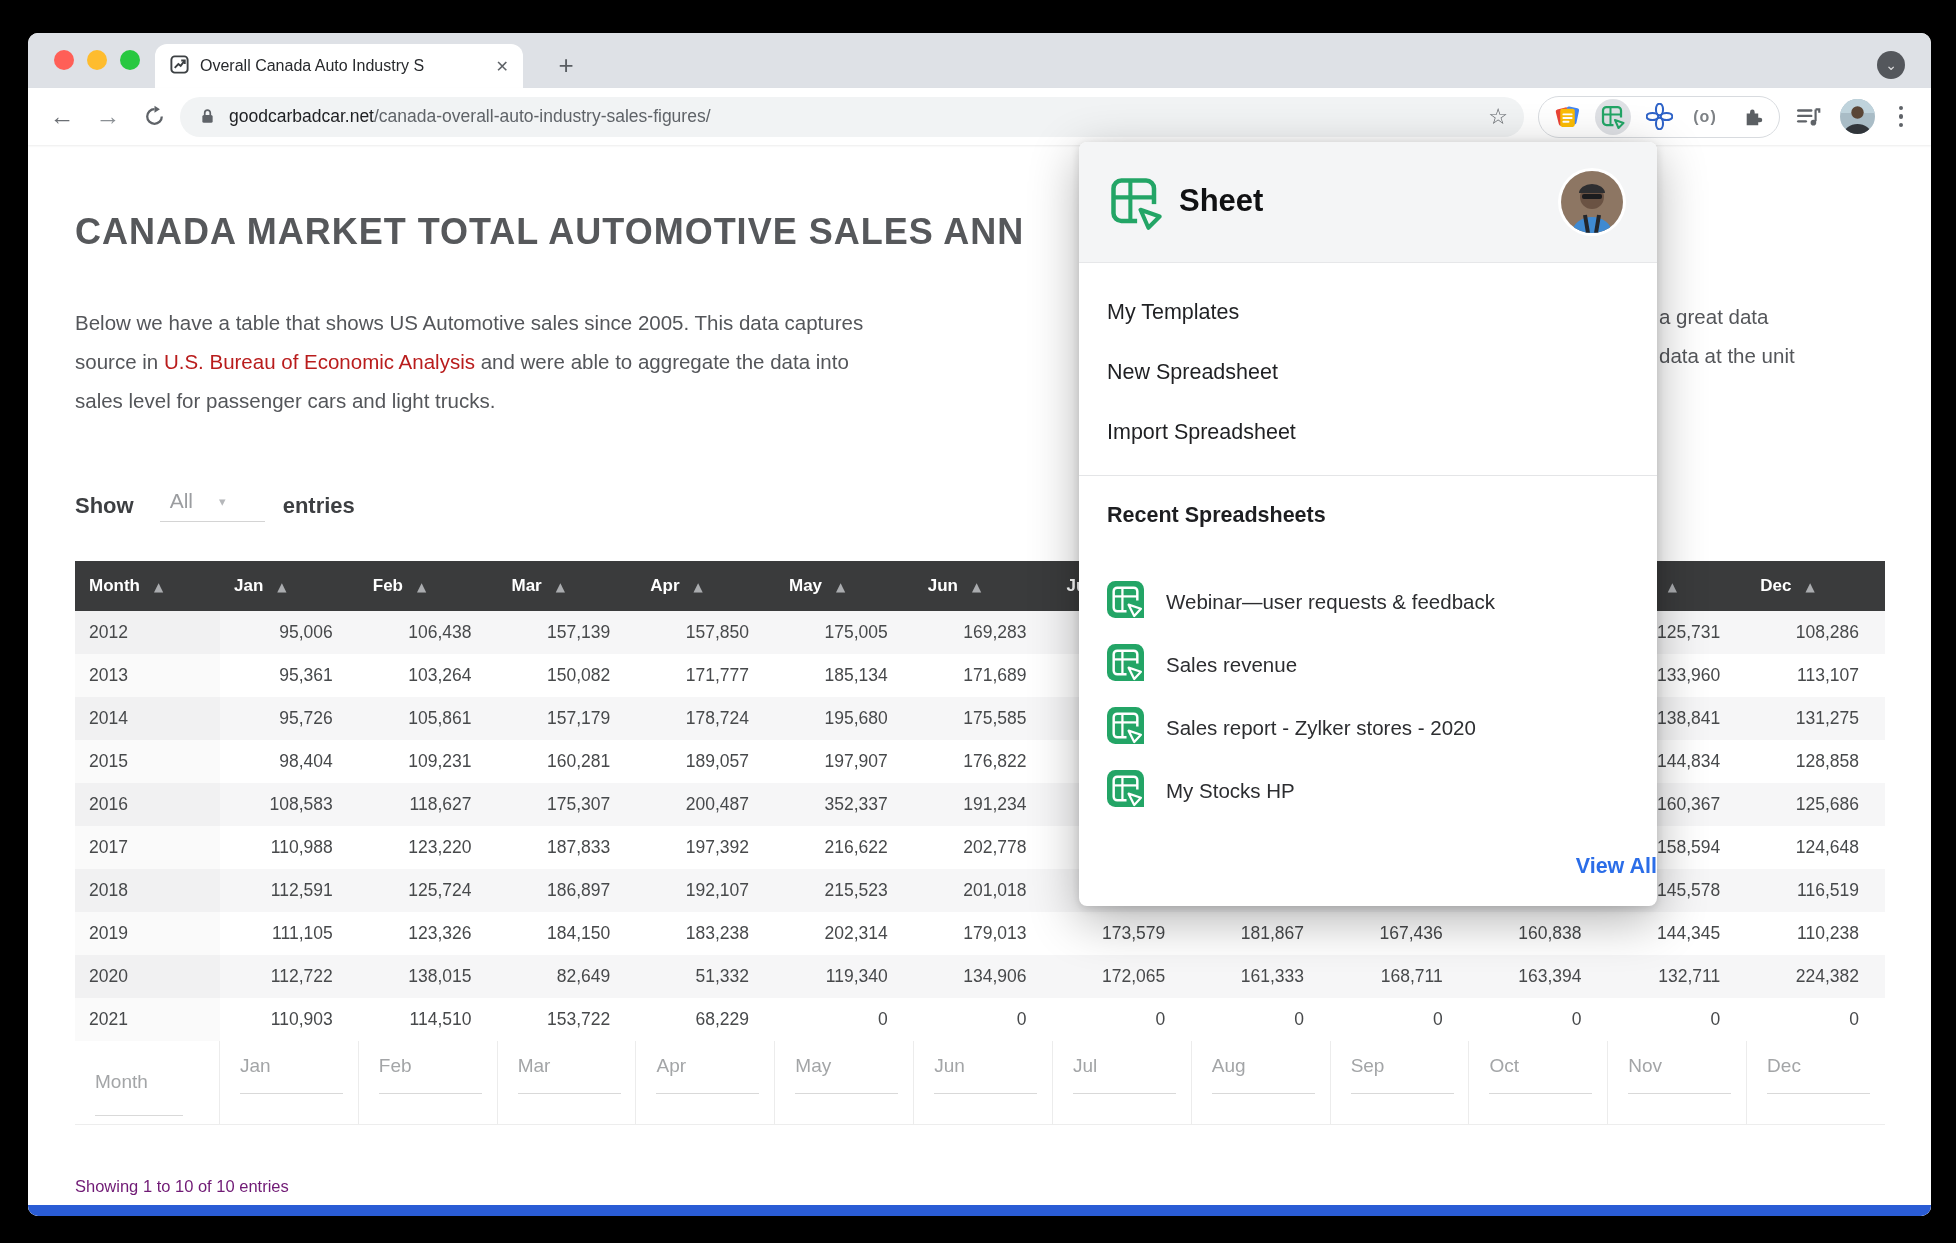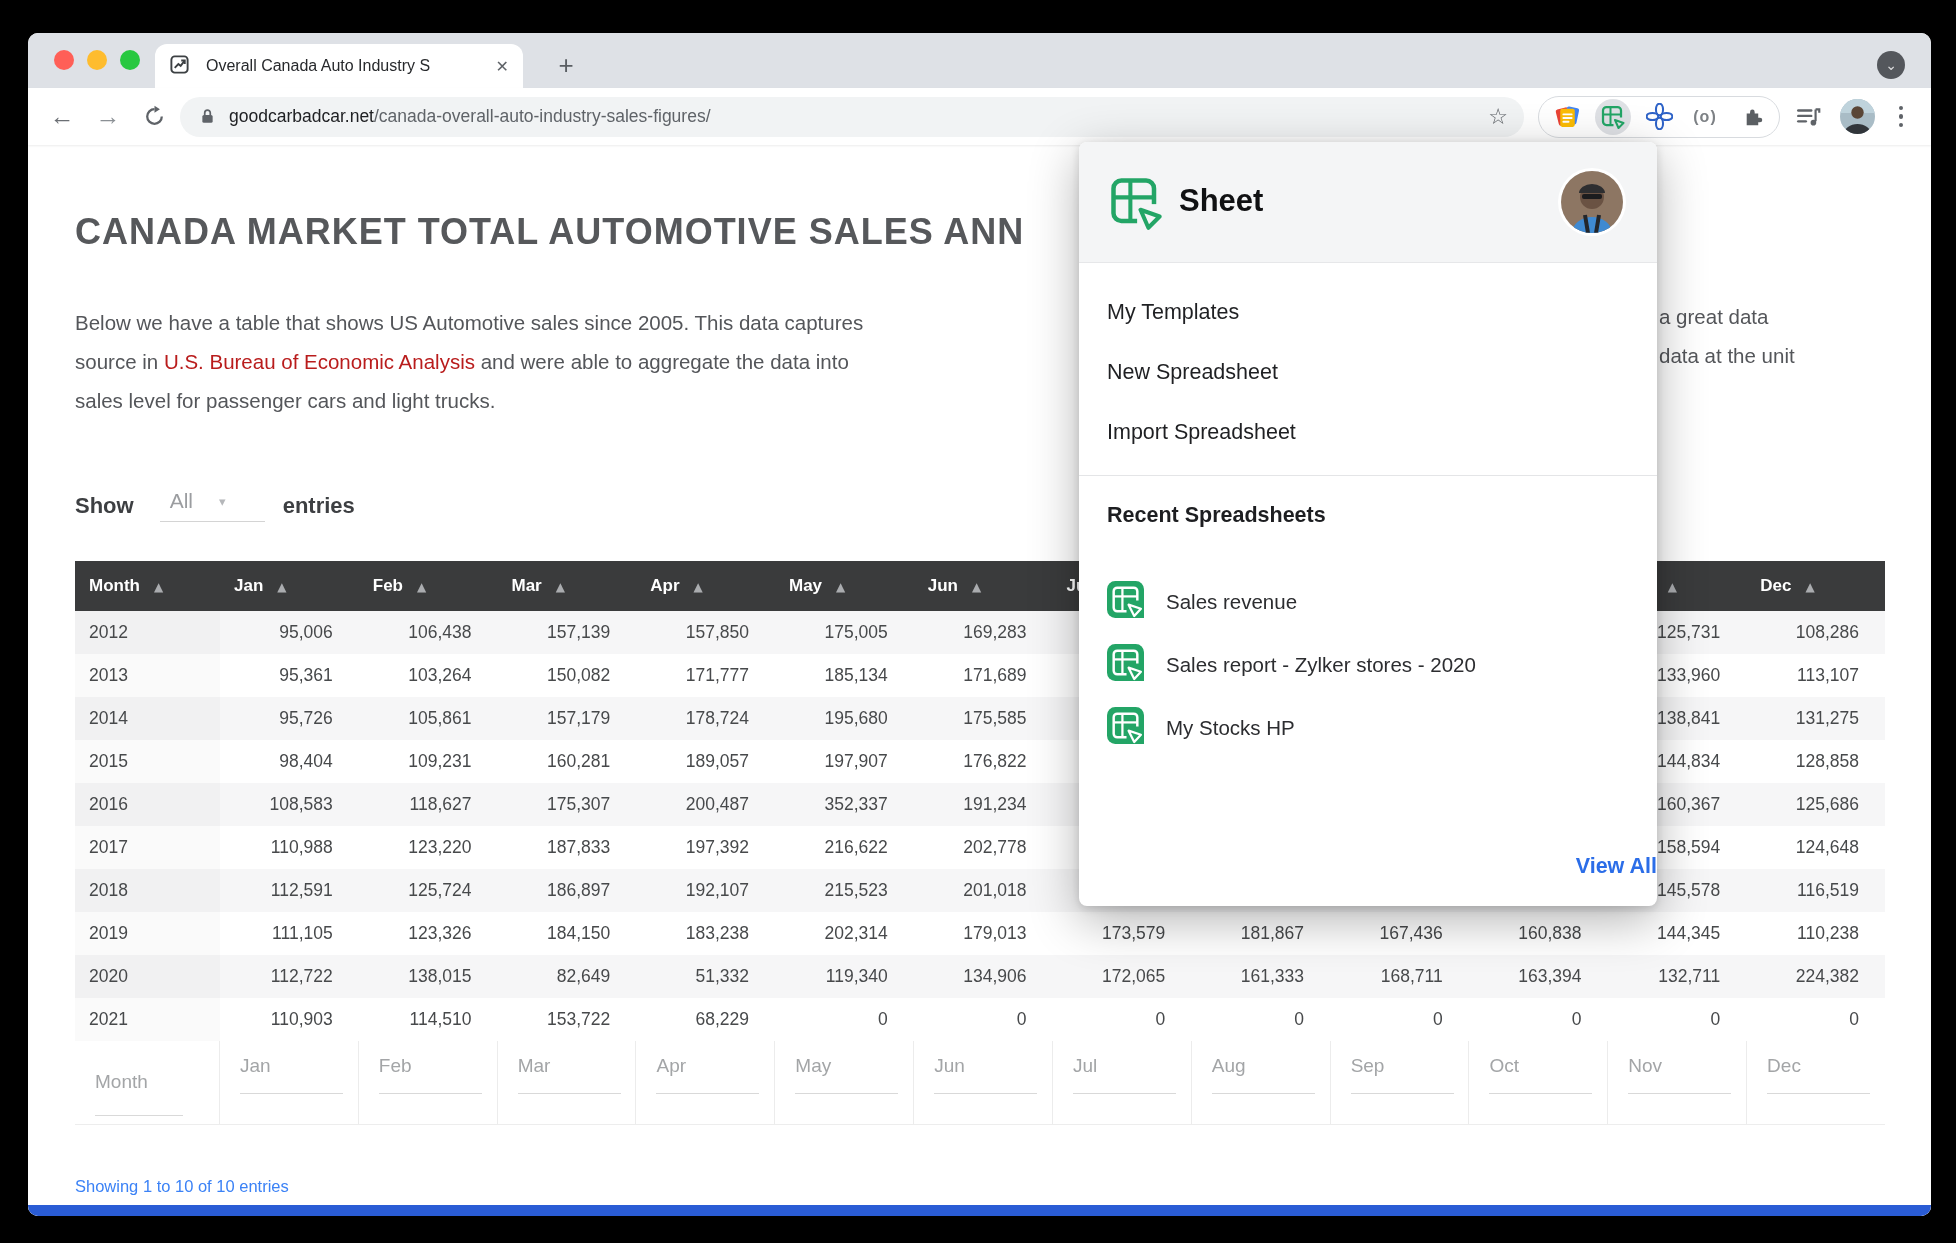--- a/index.html
+++ b/index.html
@@ -5,21 +5,21 @@
   html,body{margin:0;padding:0;background:#000;}
   *{box-sizing:border-box;font-family:"Liberation Sans",sans-serif;}
   .stage{position:relative;width:1956px;height:1243px;background:#000;overflow:hidden;}
   .window{position:absolute;left:28px;top:33px;width:1903px;height:1183px;background:#fff;border-radius:10px;overflow:hidden;}
 
   
   .tabstrip{position:relative;height:55px;background:#dee1e6;}
   .traffic{position:absolute;left:26px;top:17px;display:flex;gap:13px;}
   .tl{width:20px;height:20px;border-radius:50%;}
   .tl.red{background:#ff5f57;} .tl.yel{background:#febc2e;} .tl.grn{background:#28c840;}
-  .tab{position:absolute;left:127px;top:11px;width:368px;height:44px;background:#fff;border-radius:12px 12px 0 0;display:flex;align-items:center;padding:0 14px;gap:16px;}
+  .tab{position:absolute;left:127px;top:11px;width:368px;height:44px;background:#fff;border-radius:12px 12px 0 0;display:flex;align-items:center;padding:0 14px;gap:10px;}
   .tab-title{flex:1;font-size:16px;color:#27292c;white-space:nowrap;overflow:hidden;}
   .tab-close{font-size:16px;color:#5f6368;font-family:"DejaVu Sans",sans-serif;}
   .newtab{position:absolute;left:520px;top:14px;width:36px;height:36px;display:flex;align-items:center;justify-content:center;font-size:26px;color:#5a5e63;}
   .tabsearch{position:absolute;right:26px;top:18px;width:28px;height:28px;border-radius:50%;background:#54575c;display:flex;align-items:center;justify-content:center;color:#d9dadc;font-size:14px;font-family:"DejaVu Sans",sans-serif;}
 
   
   .toolbar{position:relative;height:57px;background:#fff;display:flex;align-items:center;padding:0 12px 0 14px;gap:6px;box-shadow:0 1px 2px rgba(0,0,0,.08);z-index:5;}
   .navbtn{width:40px;height:40px;display:flex;align-items:center;justify-content:center;font-size:25px;font-family:"DejaVu Sans",sans-serif;}
   .navbtn.back{color:#6b6f74;} .navbtn.fwd{color:#8b9095;}
   .urlpill{flex:1;height:40px;background:#f1f3f4;border-radius:20px;display:flex;align-items:center;padding:0 16px 0 18px;gap:12px;min-width:0;}
@@ -59,21 +59,21 @@
 
   .filters{position:absolute;left:47px;top:896px;width:1810px;height:84px;display:flex;border-bottom:1px solid #ededed;}
   .fcell{flex:1;border-right:1px solid #ececec;padding:14px 0 0 20px;position:relative;}
   .fcell:first-child{flex:0 0 145px;}
   .fcell:last-child{border-right:none;}
   .fcell .ph{font-size:19px;color:#a3a5a7;}
   .fcell .ul{width:103px;border-bottom:1px solid #d9d9d9;margin-top:16px;}
   .fcell.monthcell .ph{margin-top:16px;}
   .fcell.monthcell .ul{margin-top:22px;width:88px;}
 
-  .entries-info{position:absolute;left:47px;top:1032px;font-size:16.5px;color:#3b82f6;}
+  .entries-info{position:absolute;left:47px;top:1032px;font-size:16.5px;color:#701a75;}
   .bluebar{position:absolute;left:0;bottom:0;width:100%;height:11px;background:#2a5cd5;}
 
   
   .popup{position:absolute;left:1051px;top:109px;width:578px;height:764px;background:#fff;border-radius:8px;box-shadow:0 14px 50px rgba(0,0,0,.30),0 2px 10px rgba(0,0,0,.14);z-index:30;}
   .p-header{position:absolute;left:0;top:0;width:100%;height:121px;background:#f4f5f6;border-bottom:1px solid #e6e7e9;border-radius:8px 8px 0 0;}
   .p-logo{position:absolute;left:30px;top:34px;}
   .p-app{position:absolute;left:100px;top:41px;font-size:31px;font-weight:bold;color:#101113;}
   .avatar-lg{position:absolute;right:34px;top:29px;width:62px;height:62px;border-radius:50%;overflow:hidden;box-shadow:0 0 0 3px #fff;}
   .p-menu{position:absolute;left:0;top:140px;width:100%;}
   .menu-item{height:60px;display:flex;align-items:center;padding-left:28px;font-size:21.5px;color:#1f2023;}
@@ -501,20 +501,31 @@
       <div class="p-recent" id="p-recent">
           <div class="recent-item">
             <span><svg width="37" height="37" viewBox="0 0 36 36">
                 <rect width="36" height="36" rx="8" fill="#23a566"></rect>
                 <rect x="6.5" y="6.5" width="23" height="23" rx="3.5" fill="none" stroke="#fff" stroke-width="2.4"></rect>
                 <line x1="6.5" y1="15" x2="29.5" y2="15" stroke="#fff" stroke-width="2.2"></line>
                 <line x1="15" y1="6.5" x2="15" y2="29.5" stroke="#fff" stroke-width="2.2"></line>
                 <rect x="19" y="19" width="17" height="17" fill="#23a566"></rect>
                 <path d="M21 23 L33 27 L26.5 34 Z" fill="#23a566" stroke="#fff" stroke-width="2.2" stroke-linejoin="round"></path>
               </svg></span>
+            <span class="lbl">Webinar—user requests &amp; feedback</span>
+          </div>
+          <div class="recent-item">
+            <span><svg width="37" height="37" viewBox="0 0 36 36">
+                <rect width="36" height="36" rx="8" fill="#23a566"></rect>
+                <rect x="6.5" y="6.5" width="23" height="23" rx="3.5" fill="none" stroke="#fff" stroke-width="2.4"></rect>
+                <line x1="6.5" y1="15" x2="29.5" y2="15" stroke="#fff" stroke-width="2.2"></line>
+                <line x1="15" y1="6.5" x2="15" y2="29.5" stroke="#fff" stroke-width="2.2"></line>
+                <rect x="19" y="19" width="17" height="17" fill="#23a566"></rect>
+                <path d="M21 23 L33 27 L26.5 34 Z" fill="#23a566" stroke="#fff" stroke-width="2.2" stroke-linejoin="round"></path>
+              </svg></span>
             <span class="lbl">Sales revenue</span>
           </div>
           <div class="recent-item">
             <span><svg width="37" height="37" viewBox="0 0 36 36">
                 <rect width="36" height="36" rx="8" fill="#23a566"></rect>
                 <rect x="6.5" y="6.5" width="23" height="23" rx="3.5" fill="none" stroke="#fff" stroke-width="2.4"></rect>
                 <line x1="6.5" y1="15" x2="29.5" y2="15" stroke="#fff" stroke-width="2.2"></line>
                 <line x1="15" y1="6.5" x2="15" y2="29.5" stroke="#fff" stroke-width="2.2"></line>
                 <rect x="19" y="19" width="17" height="17" fill="#23a566"></rect>
                 <path d="M21 23 L33 27 L26.5 34 Z" fill="#23a566" stroke="#fff" stroke-width="2.2" stroke-linejoin="round"></path>

